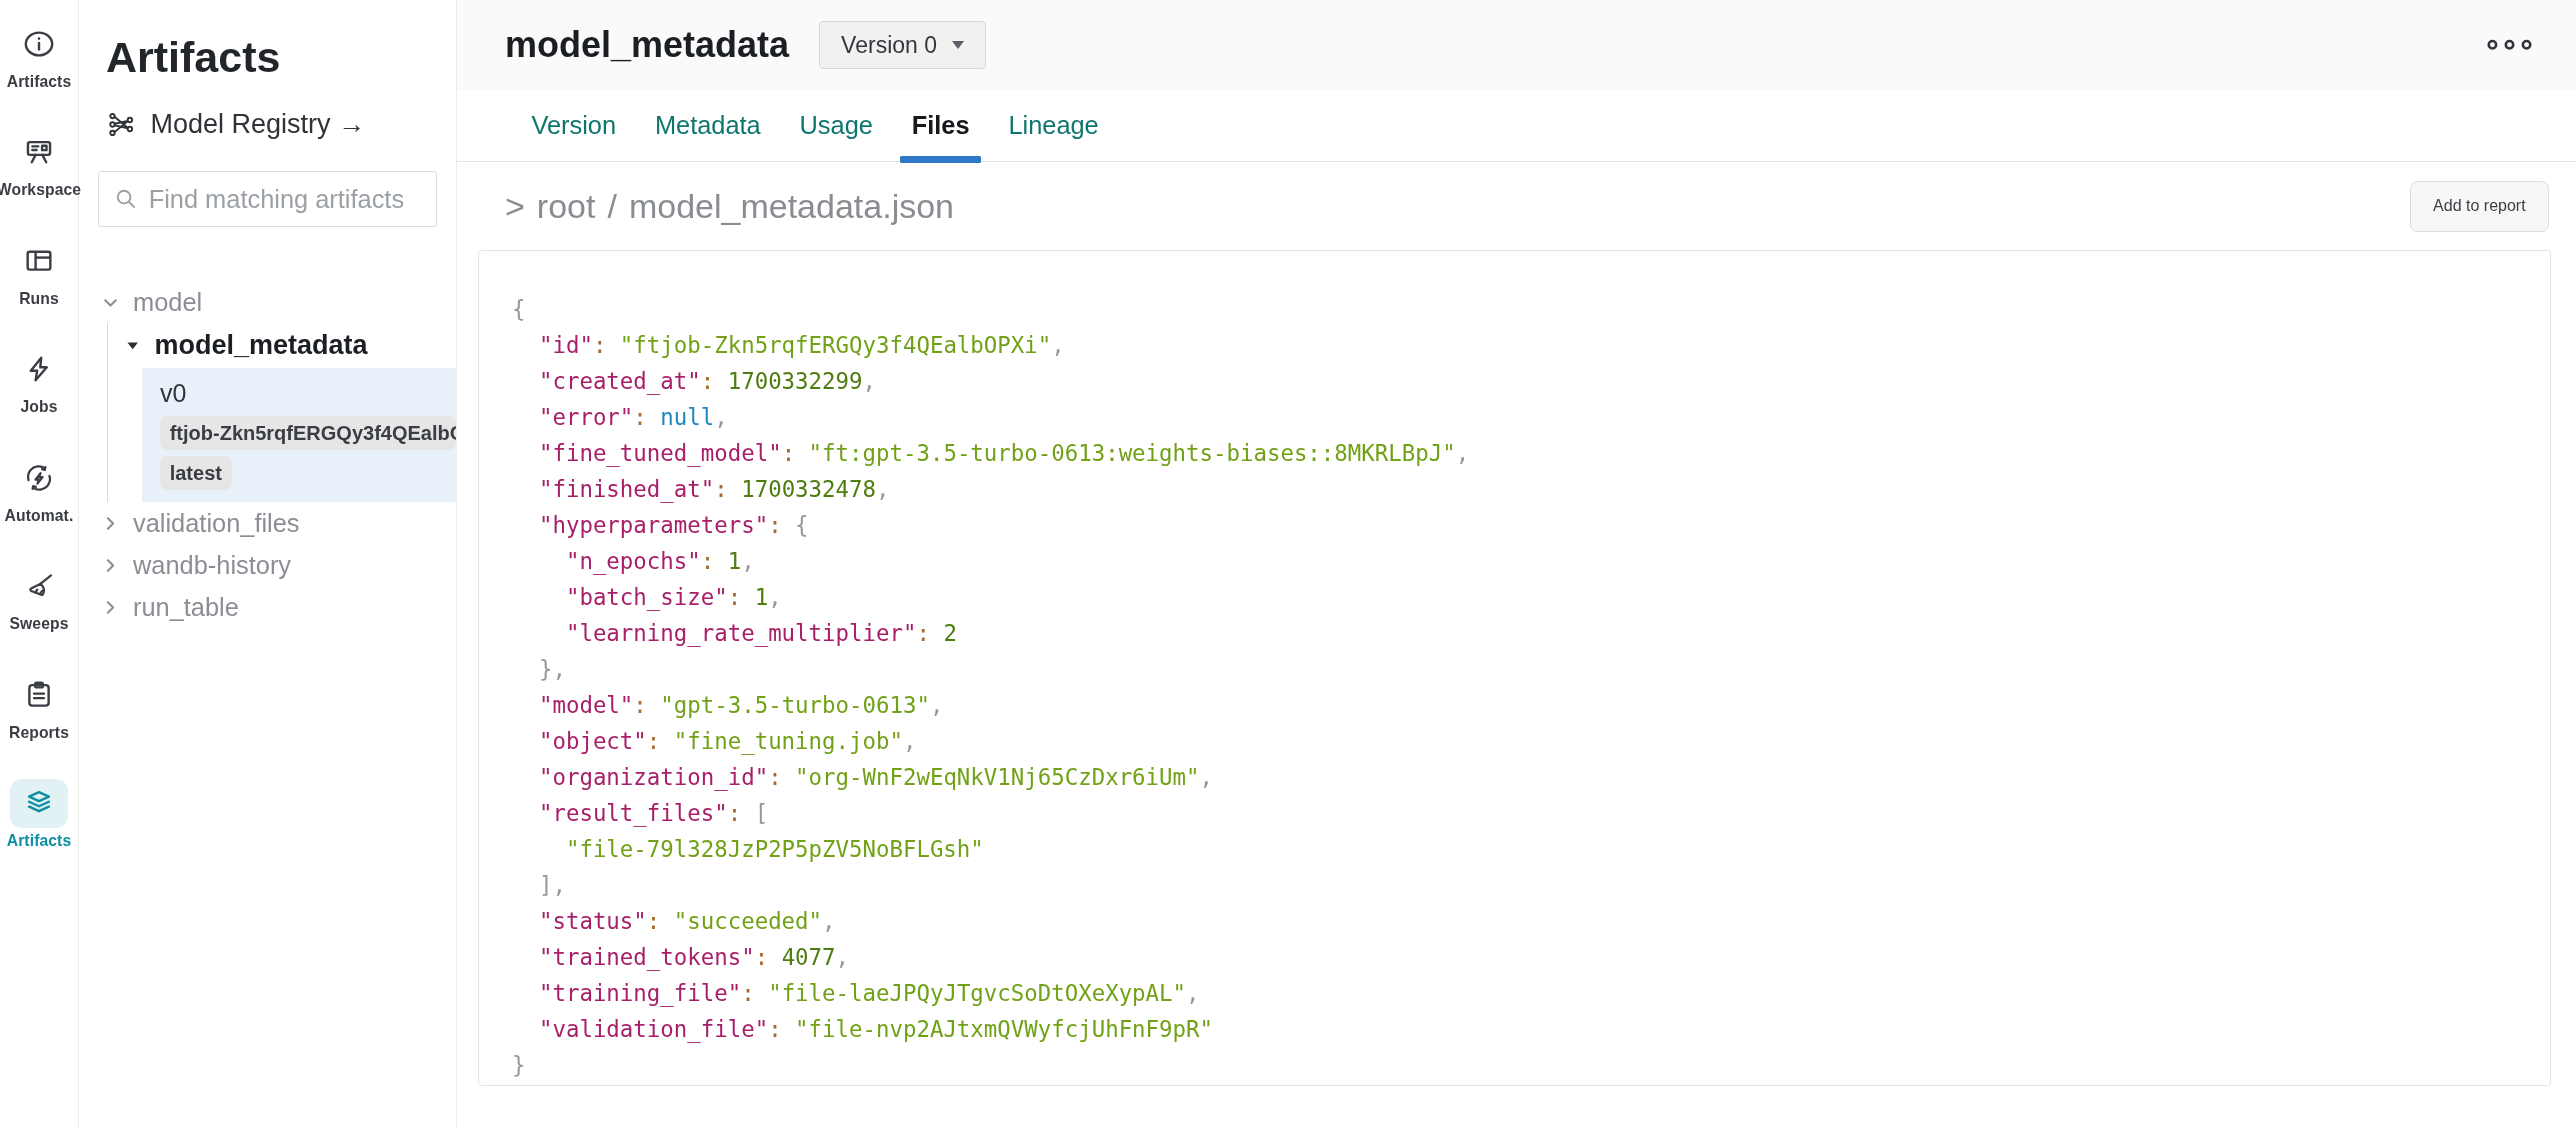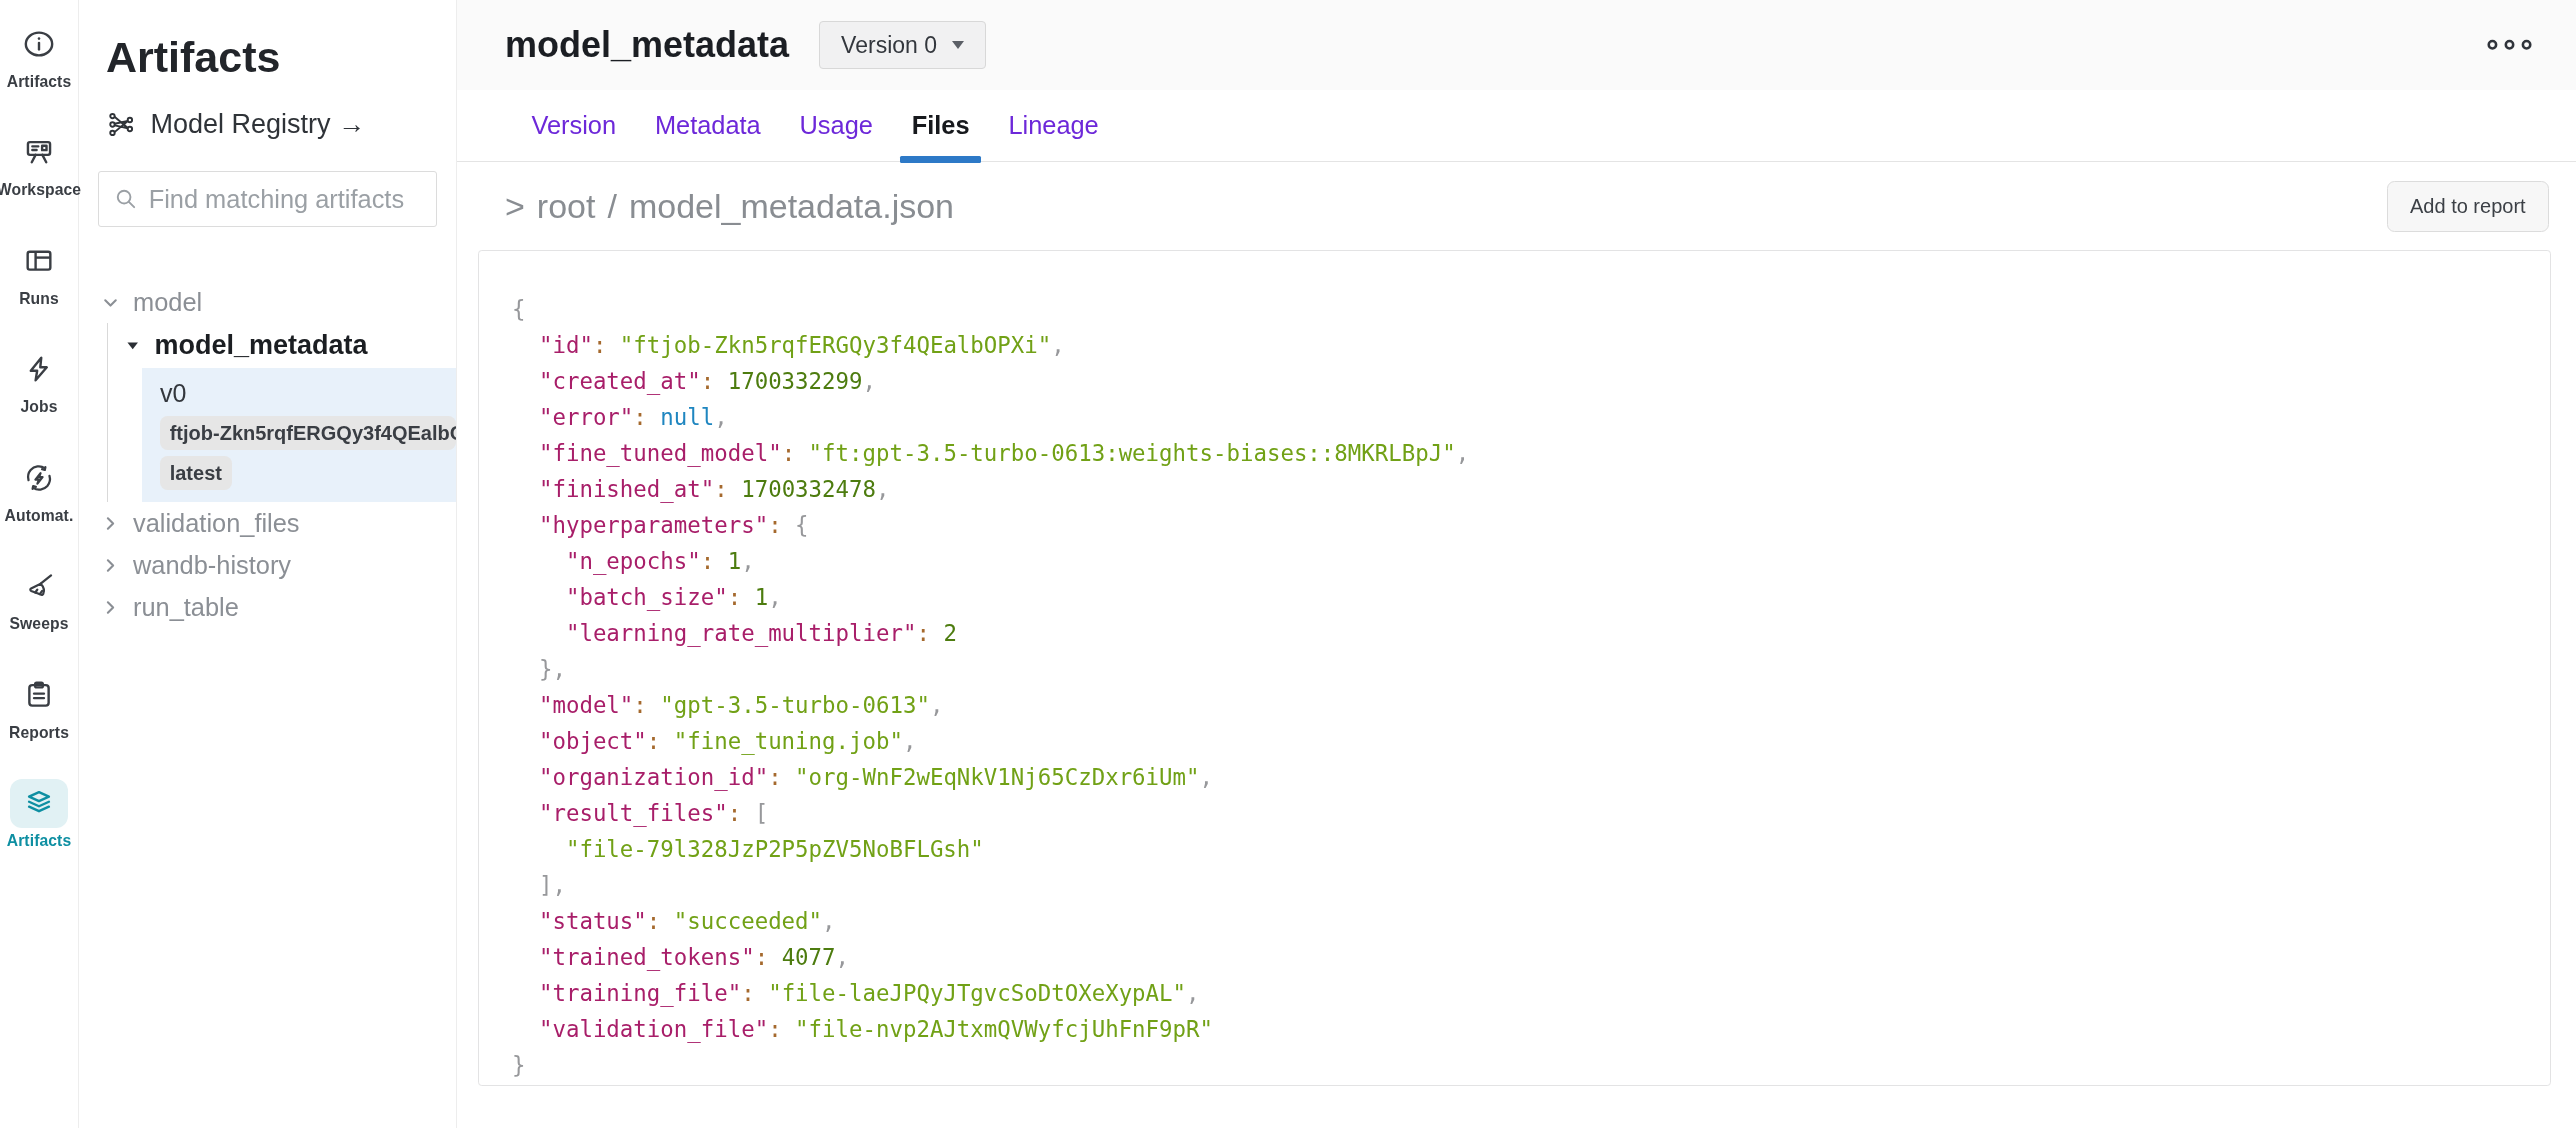--- a/index.html
+++ b/index.html
@@ -43,28 +43,28 @@
   
   .main{flex:1;display:flex;flex-direction:column;min-width:0}
   .title-row{height:90px;background:#fafafa;display:flex;align-items:center;padding:0 42px 0 48px}
   .main-title{font-size:36px;font-weight:700;color:#1b1e23}
   .version-btn{margin-left:30px;height:48px;background:#f1f1f2;border:1.5px solid #d8d8d8;border-radius:4px;display:flex;align-items:center;gap:15px;padding:0 21px;font-size:23px;color:#33373d;cursor:pointer}
   .caret{width:0;height:0;border-left:6.7px solid transparent;border-right:6.7px solid transparent;border-top:8.2px solid #5b5f66}
   .overflow-btn{margin-left:auto;display:flex;align-items:center;cursor:pointer;color:#2f333a}
   .overflow-btn svg{width:49px;height:19.4px}
 
   .tabs-row{height:72px;background:#fff;display:flex;align-items:center;padding-left:55px;border-bottom:1.5px solid #e4e4e4}
-  .tab{font-size:25.4px;color:#6d28d9;padding:0 19.4px;height:100%;display:flex;align-items:center;cursor:pointer;position:relative}
+  .tab{font-size:25.4px;color:#0f766e;padding:0 19.4px;height:100%;display:flex;align-items:center;cursor:pointer;position:relative}
   .tab.active{color:#17191d;font-weight:600}
   .tab.active::after{content:"";position:absolute;left:7.5px;right:7.5px;bottom:-1.5px;height:6.7px;background:#2d79c7;border-radius:1.5px}
 
   .bc-row{height:88px;display:flex;align-items:center;padding:0 27px 0 48px}
   .breadcrumb{font-size:34px;color:#898d92;display:flex;align-items:center;gap:12px}
   .breadcrumb .bc-root{cursor:pointer}
-  .add-report-btn{margin-left:auto;height:51px;background:#f7f7f7;border:1.5px solid #dcdcdc;border-radius:7.5px;padding:0 22.4px;font-size:20px;color:#3c4046;display:flex;align-items:center;cursor:pointer}
+  .add-report-btn{margin-left:auto;height:51px;background:#f7f7f7;border:1.5px solid #dcdcdc;border-radius:7.5px;padding:0 22.4px;font-size:16px;color:#3c4046;display:flex;align-items:center;cursor:pointer}
 
   .code-panel{margin:0 25.4px 0 21px;border:1.5px solid #e3e3e4;border-radius:3.7px;background:#fff;height:836px;padding:40px 33px;overflow:hidden}
   .code{font-family:"DejaVu Sans Mono","Liberation Mono",monospace;font-size:22.4px;line-height:36px;white-space:pre}
   .code div{height:36px}
   .tok-key{color:#a81e69}
   .tok-num{color:#4d7c0f}
   .tok-str{color:#71a116}
   .tok-null{color:#1f86c0}
   .tok-colon{color:#a5692d}
   .tok-punc{color:#97989b}

